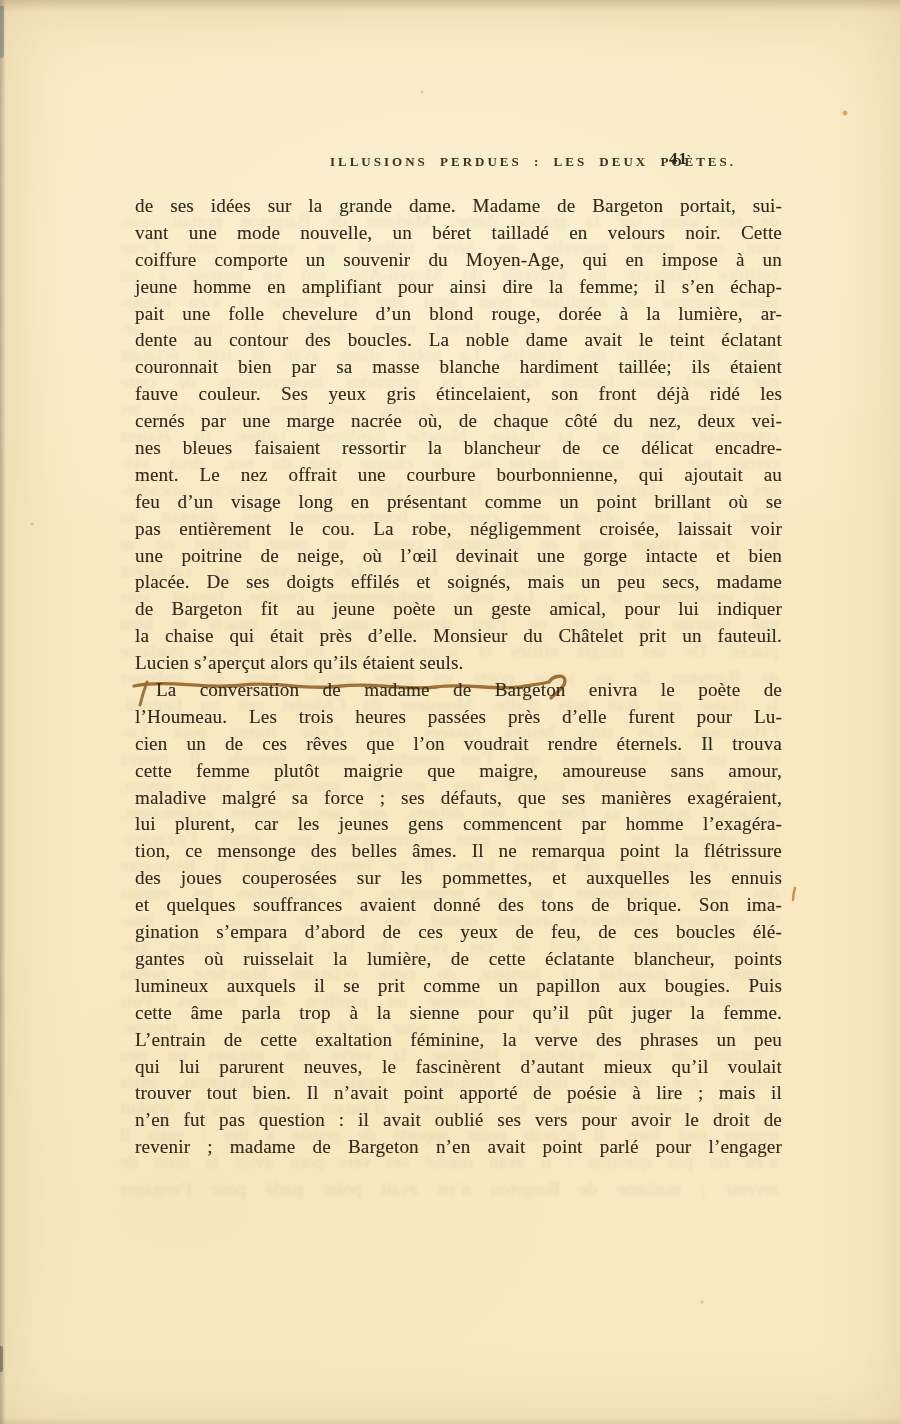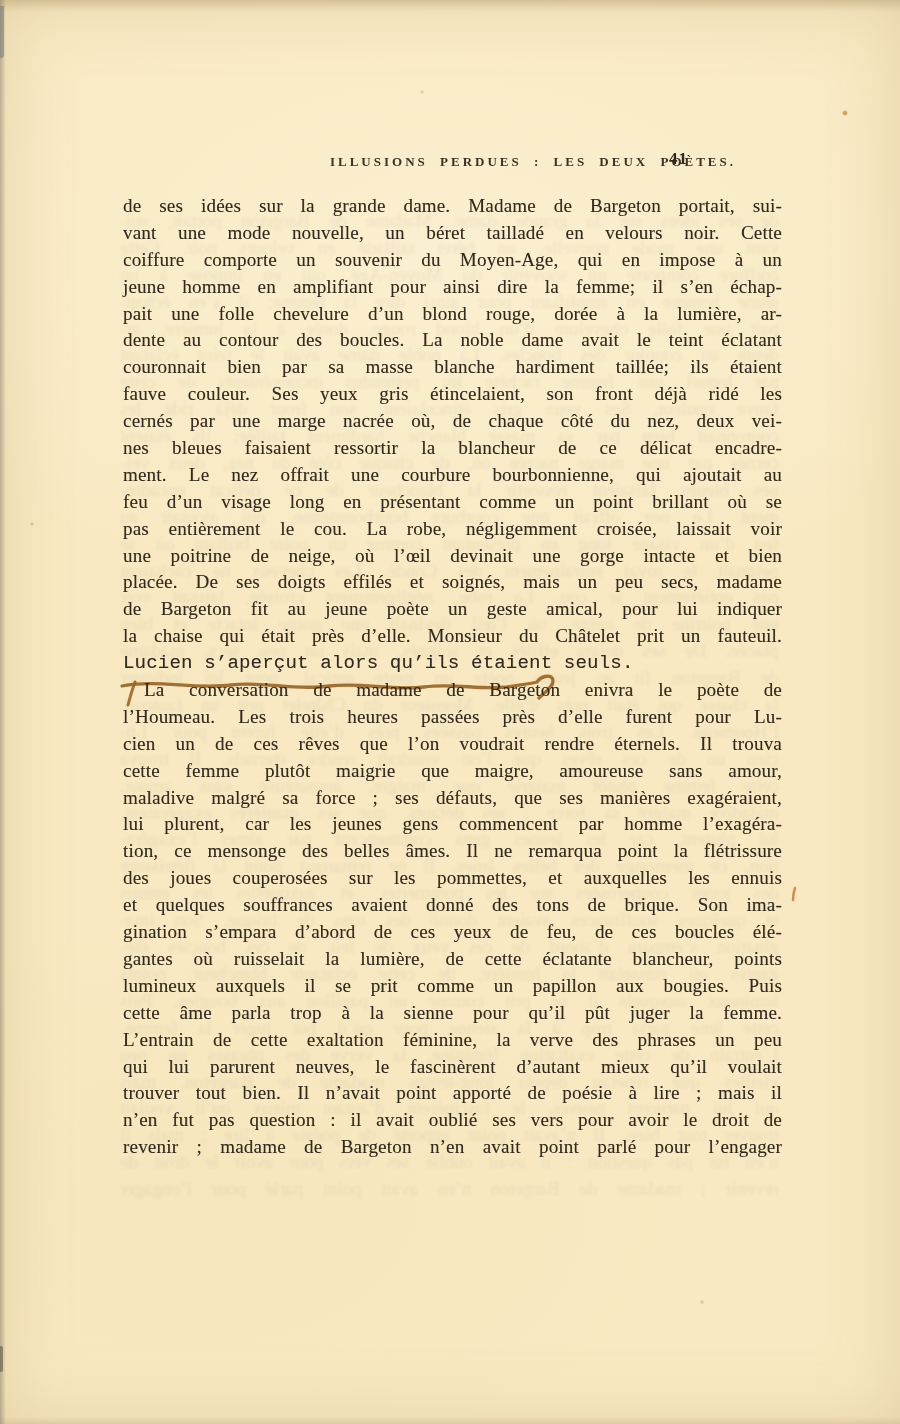--- a/index.html
+++ b/index.html
@@ -38,22 +38,22 @@
 
   .ghost { position:absolute; top:208px; left:120px; width:659px;
     transform:scaleX(-1); filter:blur(1.4px); opacity:0.10; color:#5d6352;
     pointer-events:none; }
   .ghost .gline { height:26.9px; line-height:26.9px; font-size:19px;
     text-align:justify; text-align-last:justify; overflow:hidden; }
 
   .body-text { position:absolute; top:193px; left:123px; width:659px; }
   .line { position:relative; height:26.9px; line-height:26.9px; font-size:19px;
     letter-spacing:0.2px; text-align:justify; text-align-last:justify;
-    text-shadow:0.3px 0.3px 0 rgba(52,40,26,.32); }
-  .para-end { text-align-last:left;font-family:Liberation Mono, monospace; }
+    text-shadow:0.3px 0.3px 0 rgba(52,40,26,.32);margin-left:12px; }
+  .para-end { text-align-last:left; }
   .p2first { padding-left:21px; }
 
   .pen-underline { position:absolute; left:-4px; top:23px; width:452px; height:36px;
     pointer-events:none; }
   .pen-tick { position:absolute; left:1px; top:3px; width:14px; height:28px;
     pointer-events:none; }
   .stray-mark { position:absolute; left:789px; top:886px; width:10px; height:16px; }
   .pen-stroke { stroke: var(--penink, #9a6526); fill:none; stroke-linecap:round; }
 </style>
 </head>

